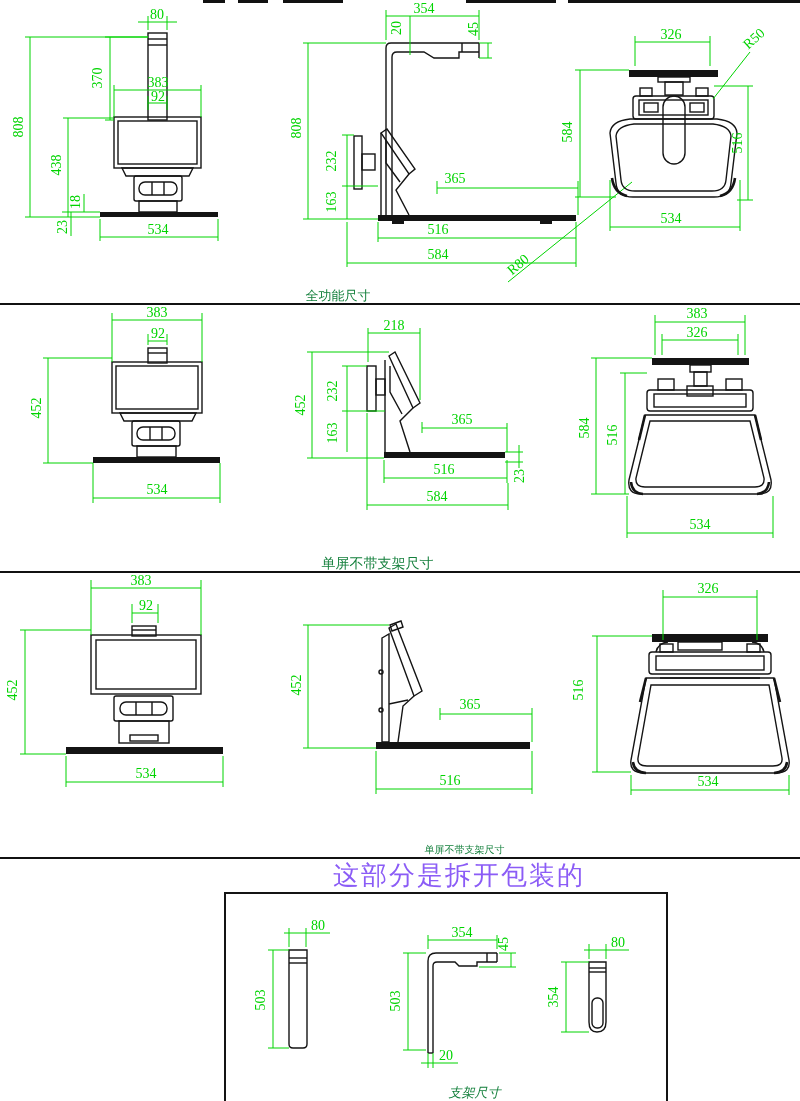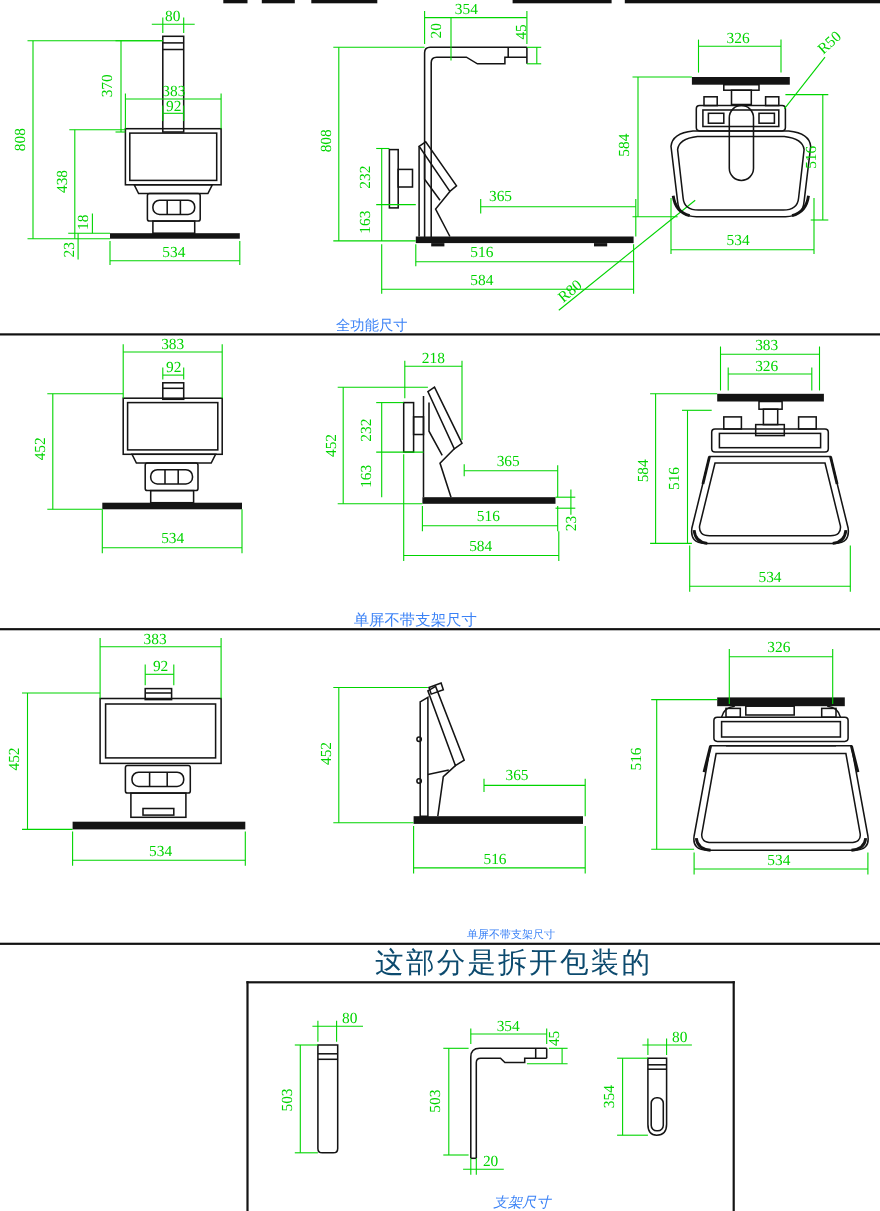--- a/index.html
+++ b/index.html
@@ -6,24 +6,24 @@
   #stage{position:relative;width:800px;height:1101px;background:#ffffff;overflow:hidden;
          font-family:"Liberation Serif",serif;}
   svg{position:absolute;left:0;top:0;}
   
   .bl{stroke:#141414;stroke-width:1.4;fill:none;}
   .blt{stroke:#141414;stroke-width:2.6;fill:none;}
   .bf{fill:#141414;stroke:none;}
   
   .gl{stroke:#00d400;stroke-width:1;fill:none;}
   .dt{fill:#00d400;font-family:"Liberation Serif",serif;font-size:14px;}
-  .cap{position:absolute;color:#3b82f6;font-family:"Liberation Serif",serif;text-align:center;}
+  .cap{position:absolute;color:#15803d;font-family:"Liberation Serif",serif;text-align:center;}
   .divider{position:absolute;left:0;width:800px;height:2px;background:#111;}
   .topdash{position:absolute;top:0;height:3px;background:#111;}
-  #rednote{position:absolute;color:#0c4a6e;font-size:26px;text-align:right;
+  #rednote{position:absolute;color:#8b5cf6;font-size:26px;text-align:center;
            font-family:"Liberation Serif",serif;letter-spacing:2px;}
   #partsbox{position:absolute;border:2px solid #141414;border-bottom:none;}
 </style>
 </head>
 <body>
 
 <div id="stage">
 
   <div class="topdash" style="left:203px;width:22px;"></div>
   <div class="topdash" style="left:238px;width:30px;"></div>

